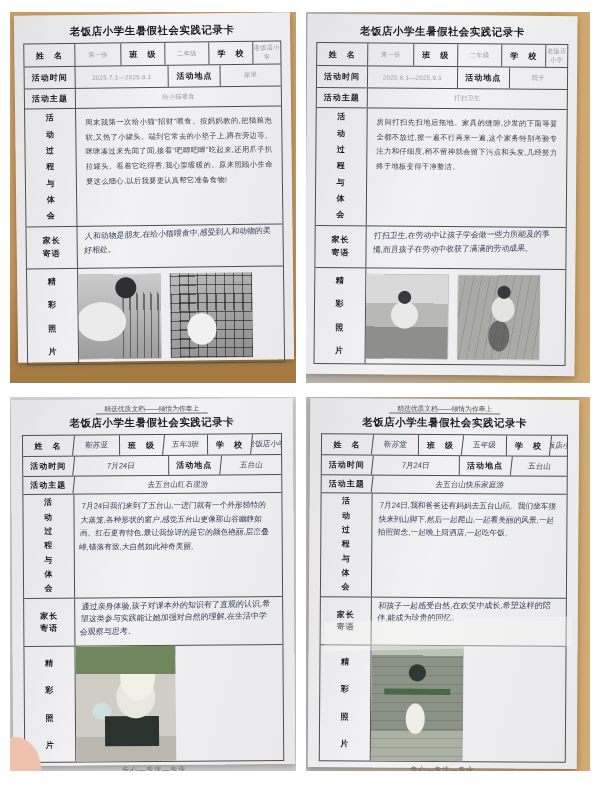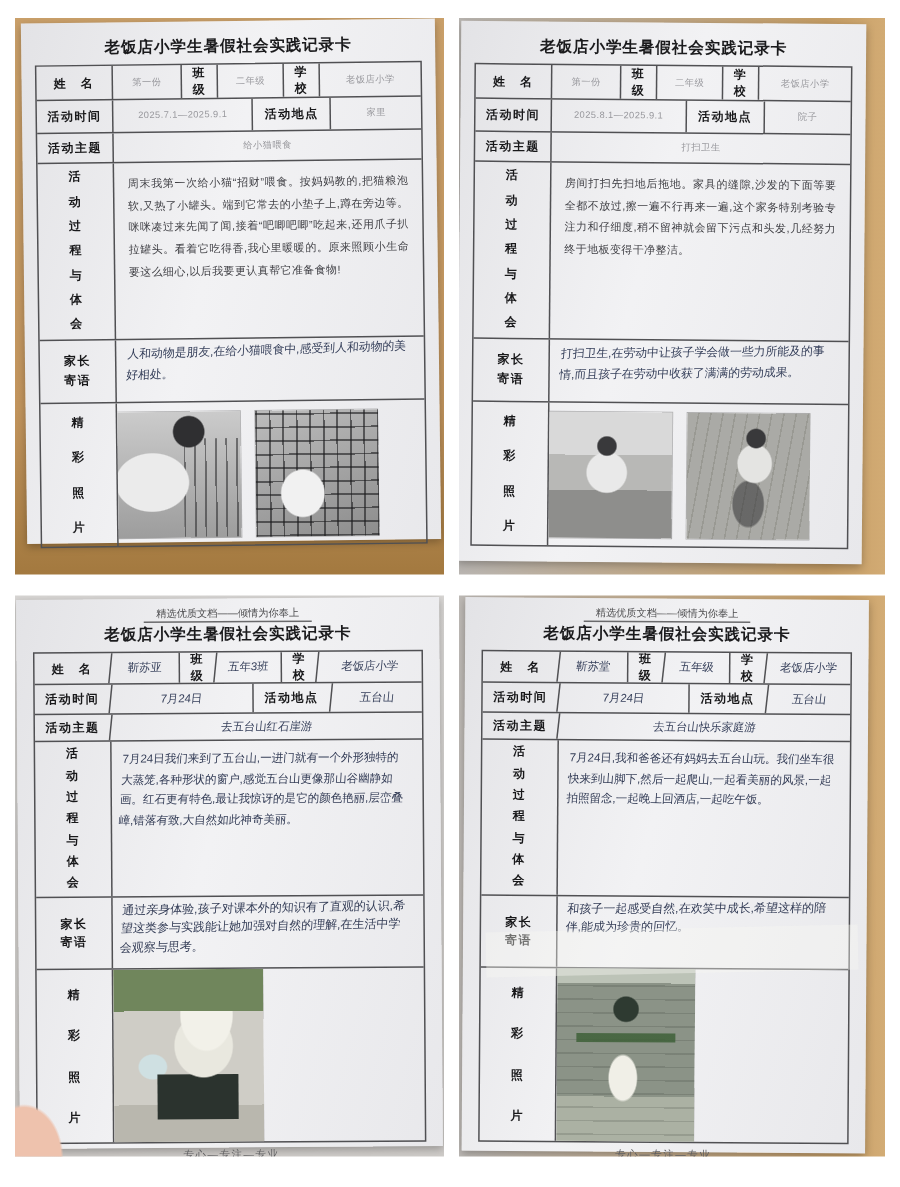--- a/index.html
+++ b/index.html
@@ -23,21 +23,21 @@
   .note{text-align:center;font-size:6.8px;color:#4c4c4e;margin-bottom:2px;}
   .note span{border-bottom:1px solid #6a6a6c;padding:0 8px 1px 8px;}
   .title{text-align:center;font-weight:bold;font-size:10.4px;letter-spacing:.6px;color:#1b1b1d;margin:1px 0 4px 0;}
   .tbl{border:1.3px solid #505053;}
   .row{display:flex;box-sizing:border-box;}
   .row + .row{border-top:1px solid #505053;}
   .cell{box-sizing:border-box;display:flex;align-items:center;justify-content:center;text-align:center;overflow:hidden;min-width:0;}
   .cell + .cell{border-left:1px solid #505053;}
   .lbl{font-weight:bold;color:#18181a;font-size:8px;letter-spacing:1px;}
   .w50{width:50px;flex:none;}
-  .w44{width:24px;flex:none;}
+  .w44{width:44px;flex:none;}
   .w52{width:52px;flex:none;}
   .v-name{width:46px;flex:none;}
   .v-class{width:44px;flex:none;}
   .v-school{flex:1;}
   .v-time{flex:1.55;}
   .v-place{flex:1;}
   .v-theme{flex:1;}
   .faint{color:#98989d;font-size:6.2px;letter-spacing:.3px;}
   .hv{font-size:7.6px;color:#343e59;transform:skewX(-6deg);white-space:nowrap;}
   .vlabel{white-space:pre-line;}

